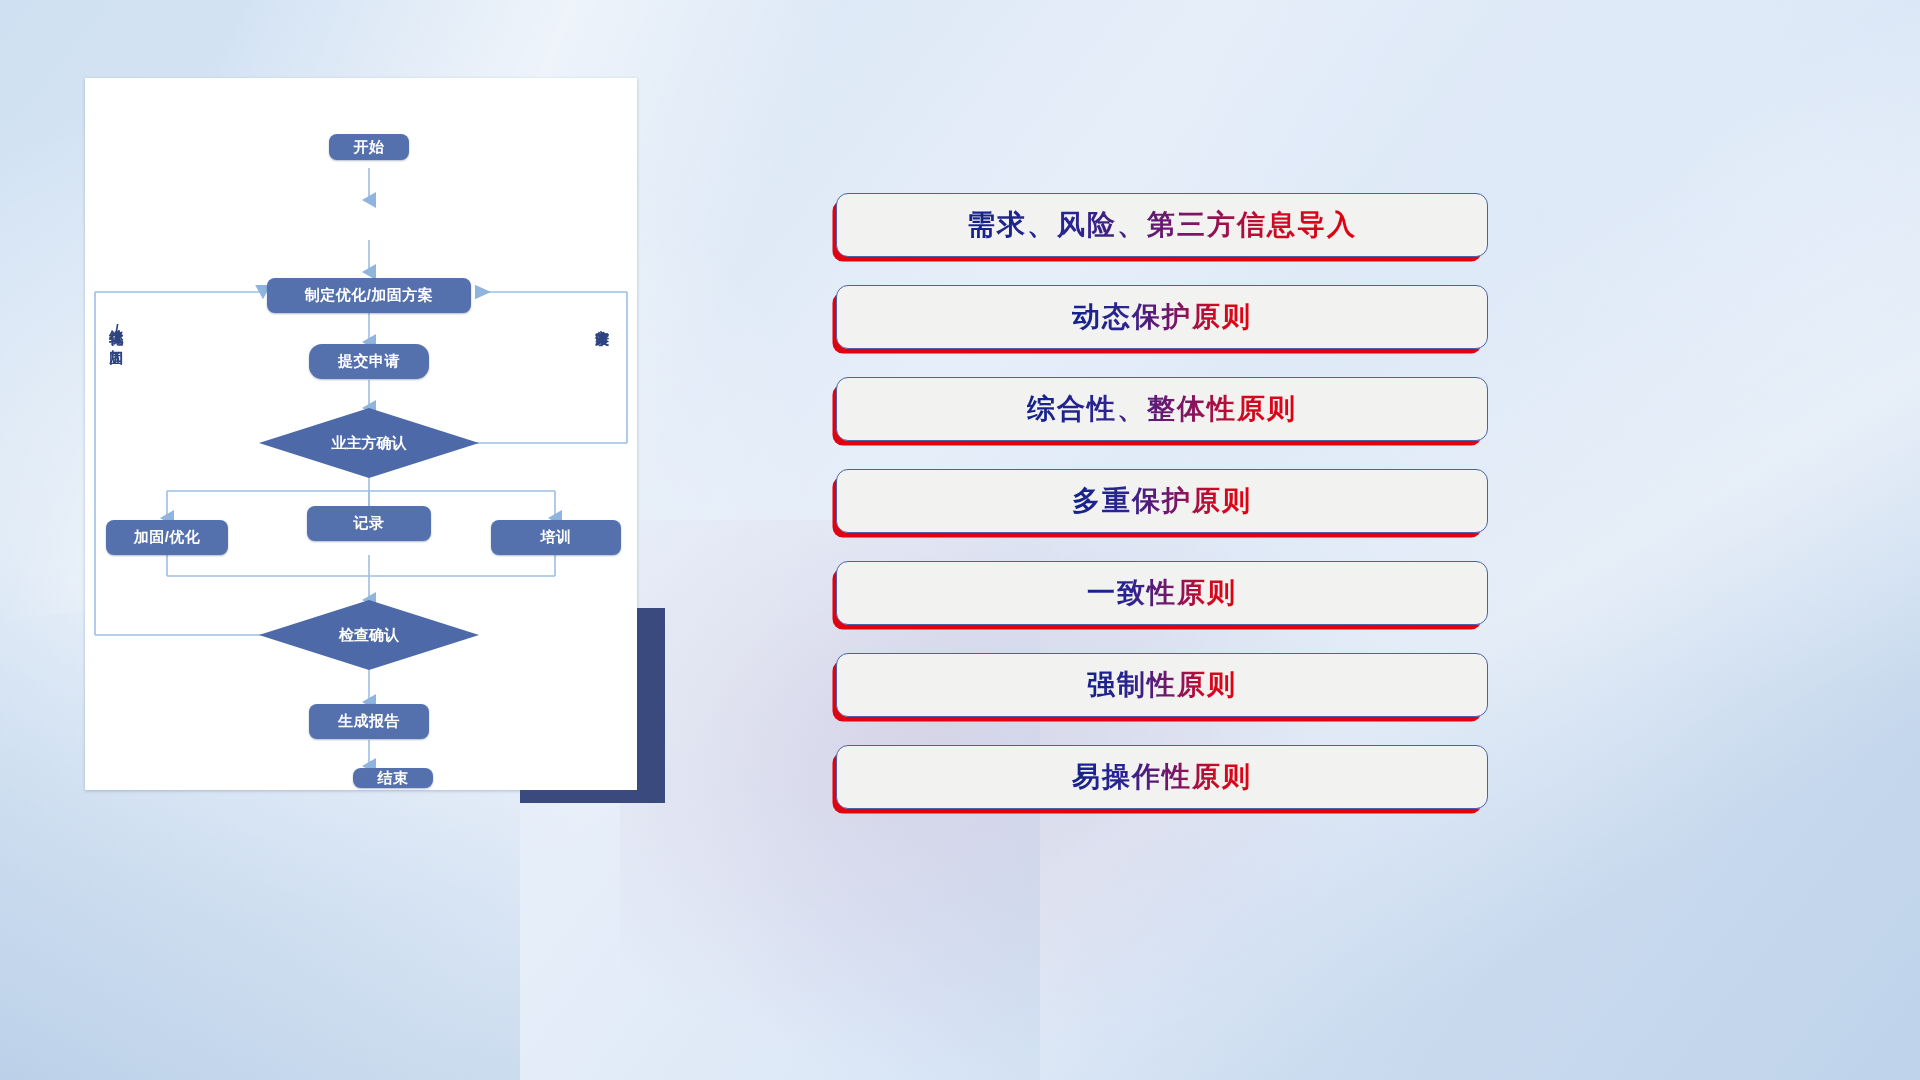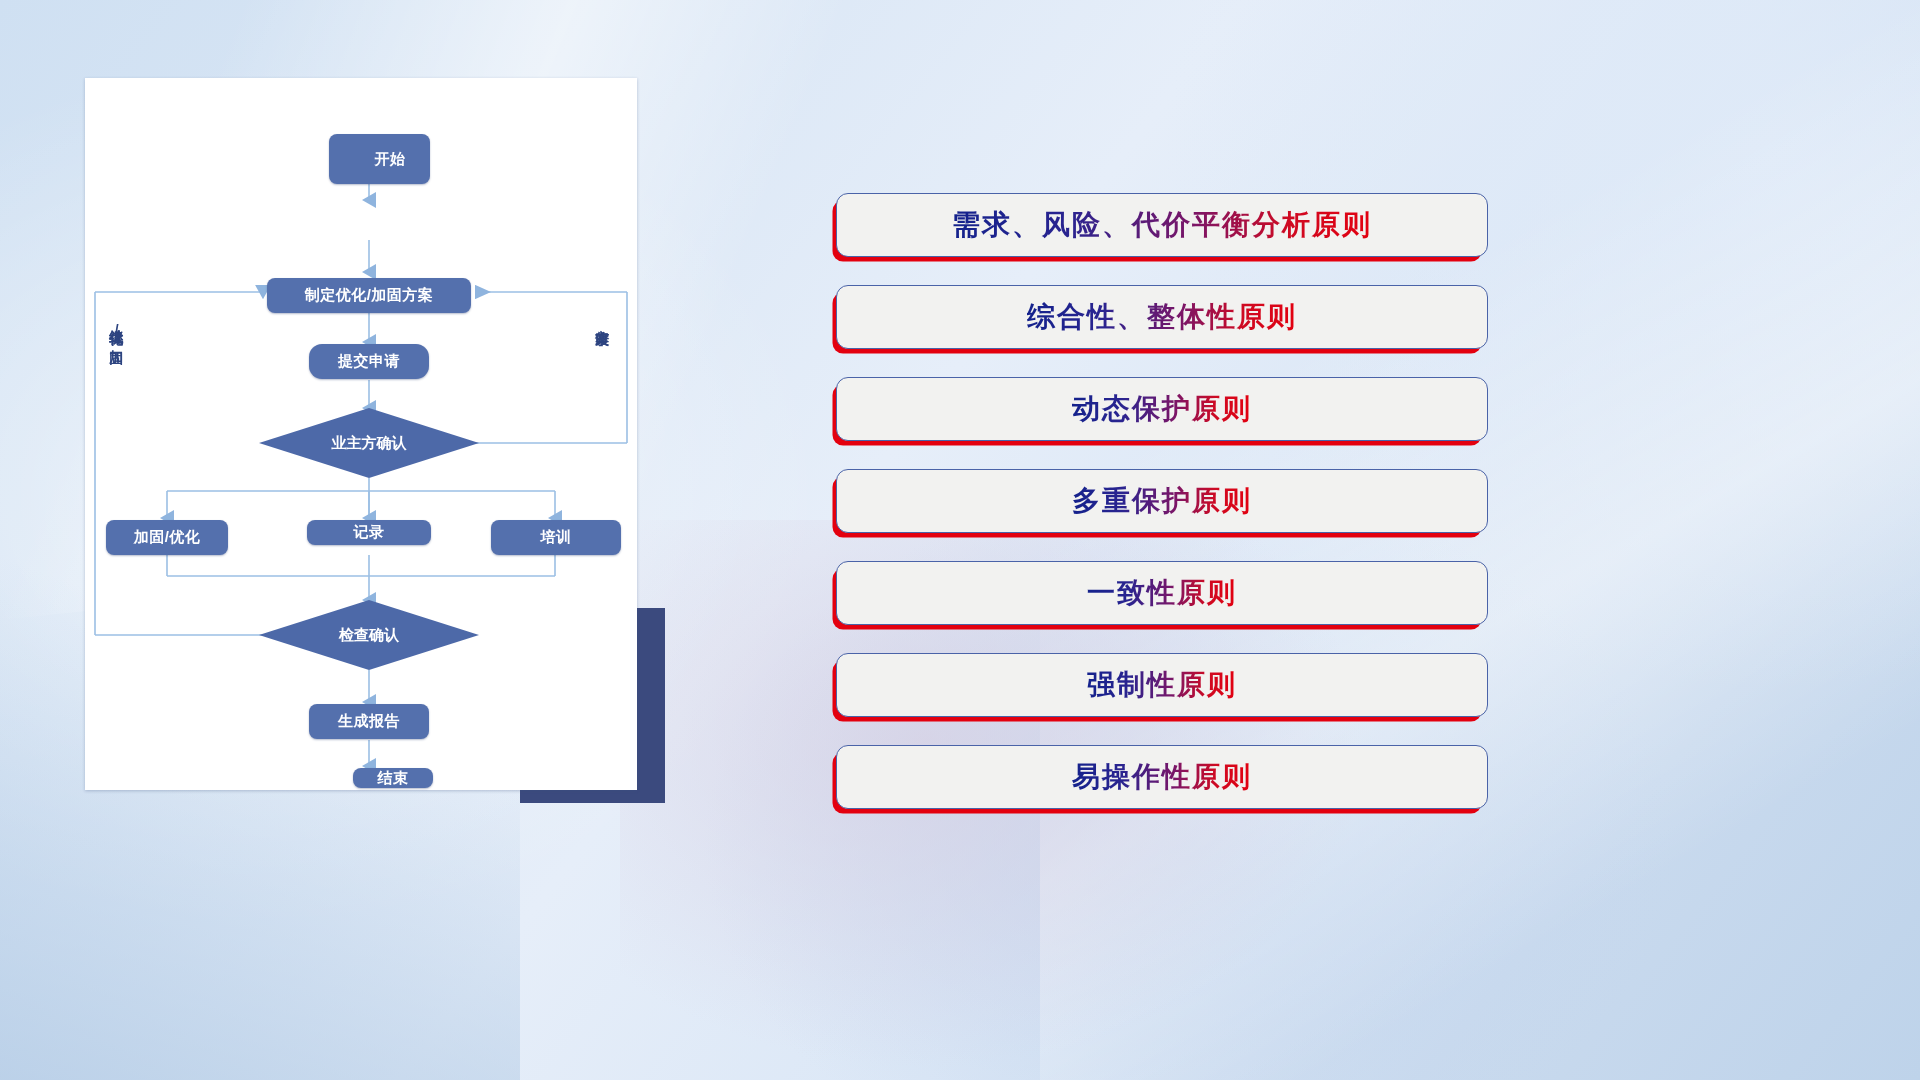--- a/index.html
+++ b/index.html
@@ -201,38 +201,38 @@
 
       <line x1="339" y1="365" x2="542" y2="365"></line>
       <line x1="542" y1="365" x2="542" y2="214"></line>
       <line x1="542" y1="214" x2="398" y2="214" marker-end="url(#ahl)"></line>
     </g>
 
     <polygon points="284,330 394,365 284,400 174,365" fill="#4d69a8"></polygon>
     <polygon points="284,522 394,557 284,592 174,557" fill="#4d69a8"></polygon>
   </svg>
 
-  <div class="node" style="left:244px; top:56px;  width:80px;  height:50px;padding-left:21px;">
+  <div class="node" style="left:244px; top:56px;  width:80px;  height:26px;">
     <span>开始</span>
   </div>
   <div class="node" style="left:182px; top:200px; width:204px; height:35px;">
     <span>制定优化/加固方案</span>
   </div>
   <div class="node" style="left:224px; top:266px; width:120px; height:35px;border-radius:13px;">
     <span>提交申请</span>
   </div>
 
   <div class="diamond-label" style="left:204px; top:350px; width:160px; height:30px;">
     <span>业主方确认</span>
   </div>
 
   <div class="node" style="left:21px;  top:442px; width:122px; height:35px;">
     <span>加固/优化</span>
   </div>
-  <div class="node" style="left:222px; top:442px; width:124px; height:25px;">
+  <div class="node" style="left:222px; top:428px; width:124px; height:35px;">
     <span>记录</span>
   </div>
   <div class="node" style="left:406px; top:442px; width:130px; height:35px;">
     <span>培训</span>
   </div>
 
   <div class="diamond-label" style="left:204px; top:542px; width:160px; height:30px;">
     <span>检查确认</span>
   </div>
 
@@ -245,29 +245,29 @@
 
   <div class="vlabel" style="left:24px; top:240px; height:140px;">继续优化/加固</div>
   <div class="vlabel" style="left:510px; top:240px; height:110px;">方案修改</div>
 </div>
 
 <div class="right-panel">
 
 
   <div class="cards">
     <div class="card">
-      <span class="card-text">需求、风险、代价平衡分析原则</span>
+      <span class="card-text">需求、风险、第三方信息导入</span>
+    </div>
+    <div class="card">
+      <span class="card-text">动态保护原则</span>
     </div>
     <div class="card">
       <span class="card-text">综合性、整体性原则</span>
     </div>
     <div class="card">
-      <span class="card-text">动态保护原则</span>
-    </div>
-    <div class="card">
       <span class="card-text">多重保护原则</span>
     </div>
     <div class="card">
       <span class="card-text">一致性原则</span>
     </div>
     <div class="card">
       <span class="card-text">强制性原则</span>
     </div>
     <div class="card">
       <span class="card-text">易操作性原则</span>

